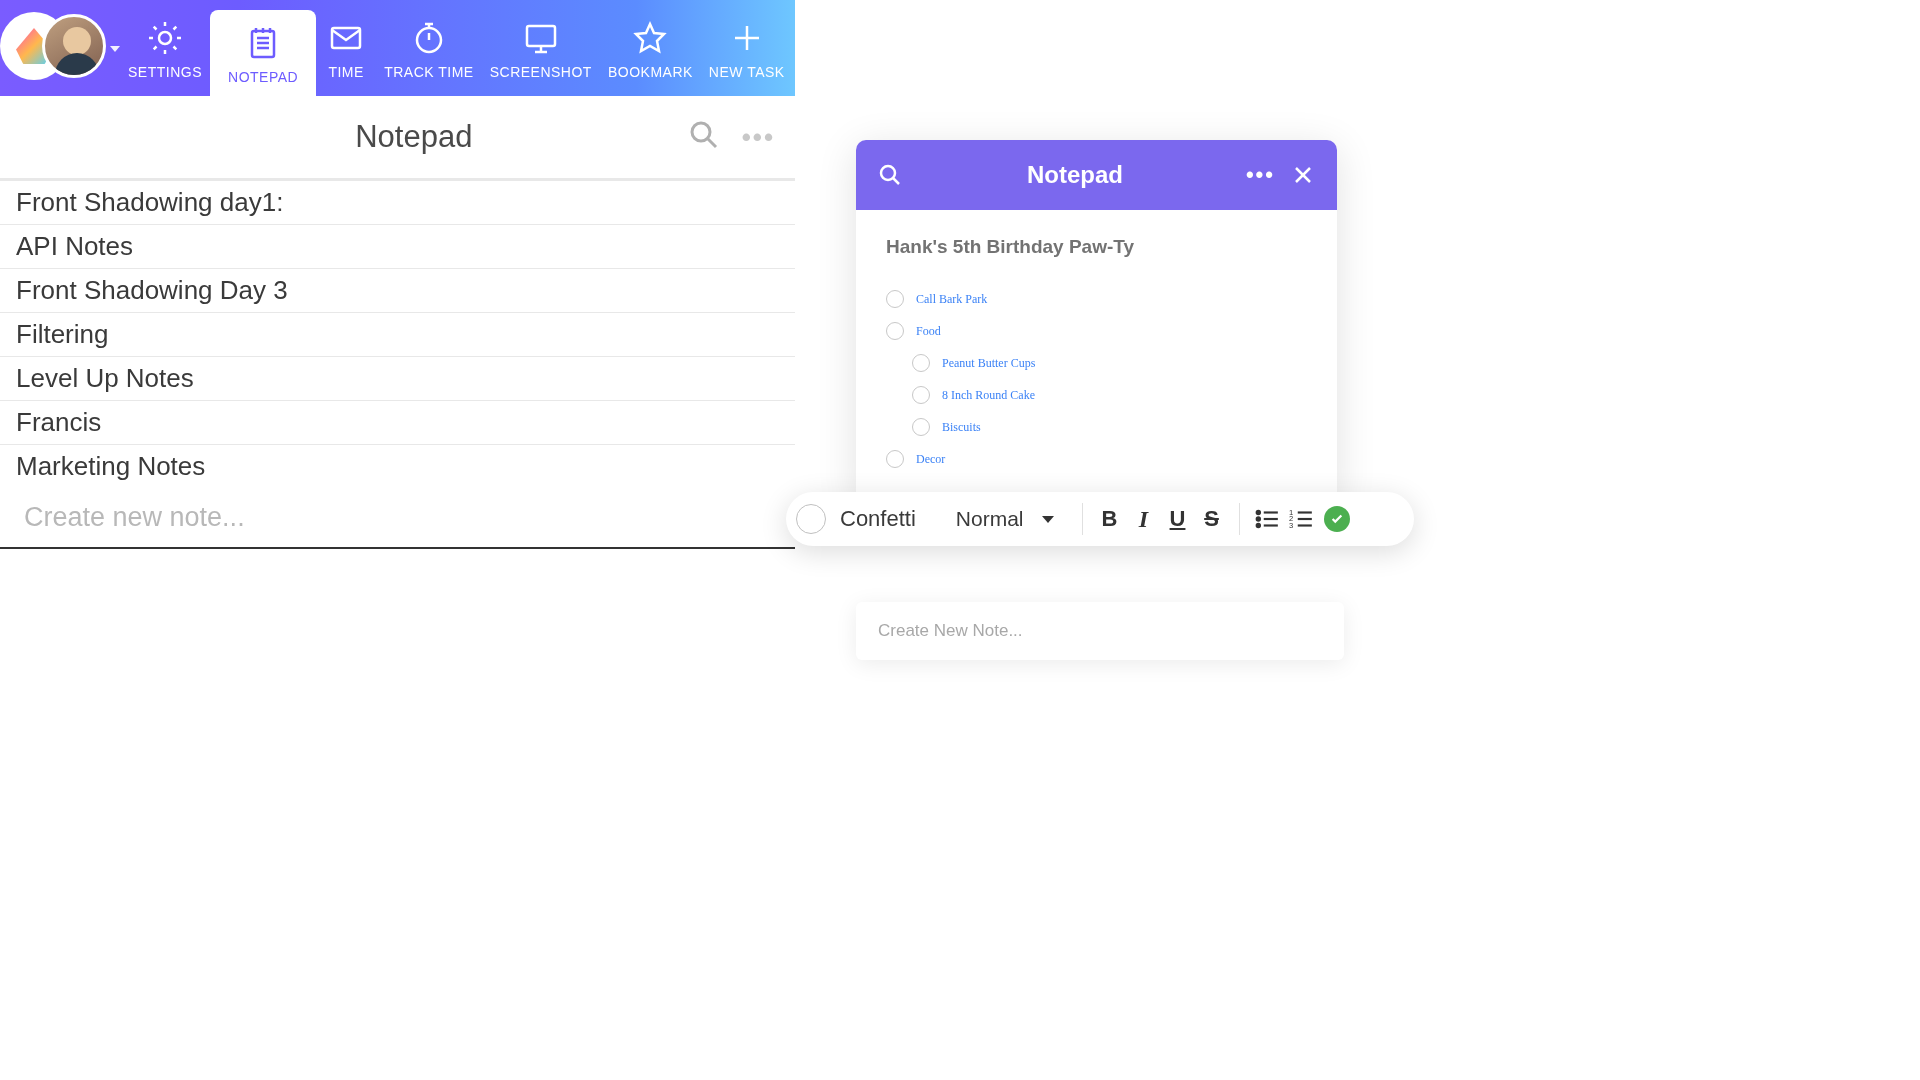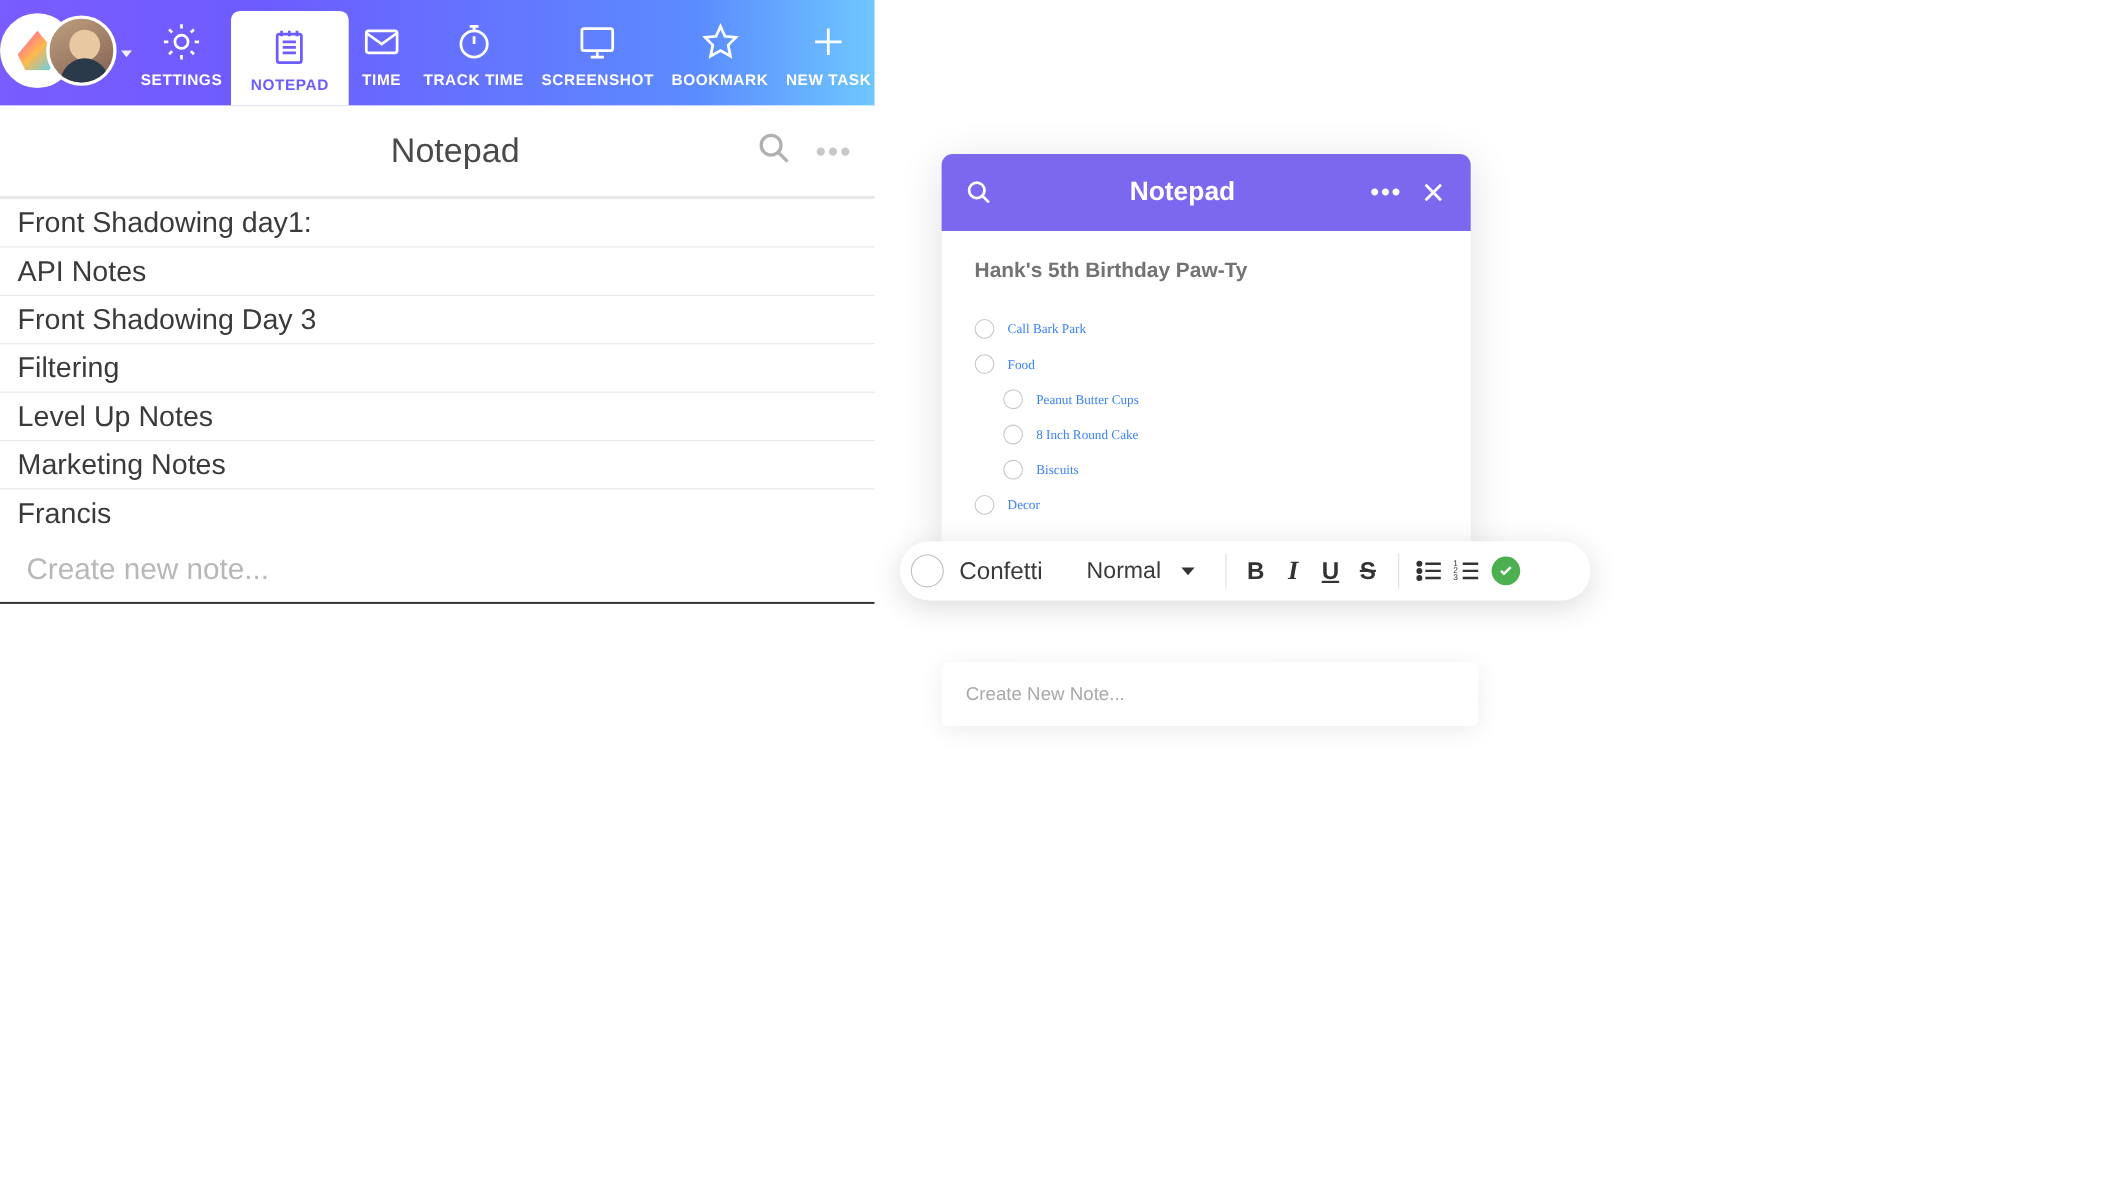--- a/index.html
+++ b/index.html
@@ -12,21 +12,21 @@
 .logo-inner { width: 36px; height: 36px; background: linear-gradient(135deg, #ff4db8 0%, #ffb84d 50%, #4dd2ff 100%); clip-path: polygon(50% 0, 100% 60%, 80% 100%, 20% 100%, 0 60%); border-radius: 8px; }
 .avatar-circle { width: 64px; height: 64px; border-radius: 50%; background: linear-gradient(150deg, #c0a080 0%, #806050 100%); position: absolute; left: 42px; top: 14px; border: 3px solid #fff; overflow: hidden; }
 .avatar-head { width: 28px; height: 28px; border-radius: 50%; background: #e8c8a0; position: absolute; left: 18px; top: 10px; }
 .avatar-body { width: 44px; height: 30px; border-radius: 22px 22px 0 0; background: #2a3a4a; position: absolute; left: 10px; top: 36px; }
 .dropdown-caret { position: absolute; left: 110px; top: 46px; width: 0; height: 0; border-left: 5px solid transparent; border-right: 5px solid transparent; border-top: 6px solid #fff; opacity: 0.9; }
 
 .nav-item { flex-shrink: 0; display: flex; flex-direction: column; align-items: center; justify-content: center; height: 96px; padding: 0 8px; cursor: pointer; }
 .nav-item.selected { background: #fff; border-radius: 8px 8px 0 0; margin-top: 10px; height: 86px; padding: 0 18px; }
 .nav-icon { width: 44px; height: 44px; display: flex; align-items: center; justify-content: center; margin-bottom: 4px; }
 .nav-icon svg { width: 40px; height: 40px; }
-.nav-label { font-size: 14px; font-weight: 700; letter-spacing: 0.5px; color: #fff; }
+.nav-label { font-size: 14px; font-weight: 400; letter-spacing: 0.5px; color: #fff; }
 .nav-item.selected .nav-label { color: #6d5cff; }
 .nav-item.selected svg { stroke: #6d5cff; }
 
 
 .left-panel { width: 795px; background: #fff; }
 .list-header { display: flex; align-items: center; height: 82px; padding: 0 20px; }
 .list-title { flex: 1; text-align: center; font-size: 31px; font-weight: 500; color: #4a4a4a; padding-left: 120px; }
 .list-search-icon { width: 36px; height: 36px; margin-right: 18px; }
 .list-search-icon svg { width: 32px; height: 32px; stroke: #b0b0b0; }
 .list-more { color: #c8c8c8; font-size: 26px; letter-spacing: 2px; font-weight: 700; }
@@ -47,21 +47,21 @@
 .right-more { color: #fff; font-size: 22px; letter-spacing: 2px; margin-right: 14px; cursor: pointer; font-weight: 700; }
 .right-body { padding: 26px 30px 20px 30px; }
 .note-title { font-size: 19px; font-weight: 700; color: #737373; margin-bottom: 32px; }
 .checklist-item { display: flex; align-items: center; margin-bottom: 14px; }
 .checklist-item.nested { margin-left: 26px; }
 .check-circle { width: 18px; height: 18px; border: 1.5px solid #c8c8c8; border-radius: 50%; margin-right: 12px; flex-shrink: 0; cursor: pointer; }
 .check-label { font-size: 12px; color: #3b82f6; font-family: Liberation Serif, serif; }
 .checklist-group { margin-top: 6px; }
 
 
-.toolbar { position: absolute; left: 818px; top: 492px; width: 628px; height: 54px; background: #fff; border-radius: 30px; box-shadow: 0 6px 28px rgba(0,0,0,0.14); display: flex; align-items: center; padding: 0 14px 0 10px; }
+.toolbar { position: absolute; left: 786px; top: 492px; width: 628px; height: 54px; background: #fff; border-radius: 30px; box-shadow: 0 6px 28px rgba(0,0,0,0.14); display: flex; align-items: center; padding: 0 14px 0 10px; }
 .toolbar-check-big { width: 30px; height: 30px; border: 1.5px solid #c0c0c0; border-radius: 50%; margin-right: 14px; cursor: pointer; }
 .toolbar-text { font-size: 22px; color: #3a3a3a; margin-right: 40px; }
 .toolbar-select { font-size: 21px; color: #3a3a3a; display: flex; align-items: center; cursor: pointer; margin-right: 18px; }
 .toolbar-caret { width: 0; height: 0; border-left: 6px solid transparent; border-right: 6px solid transparent; border-top: 7px solid #333; margin-left: 18px; }
 .toolbar-sep { width: 1px; height: 32px; background: #e0e0e0; margin: 0 10px; }
 .tool-btn { width: 30px; height: 30px; display: flex; align-items: center; justify-content: center; font-size: 22px; font-weight: 700; color: #333; cursor: pointer; margin: 0 2px; }
 .tool-btn.italic { font-style: italic; font-family: serif; font-size: 24px; }
 .tool-btn.underline { text-decoration: underline; }
 .tool-btn.strike { text-decoration: line-through; }
 .tool-list-icon { width: 26px; height: 26px; cursor: pointer; margin: 0 4px; }
@@ -179,22 +179,22 @@
     </div>
     <div class="list-more">•••</div>
   </div>
   <div class="divider-line"></div>
   <div id="notes-list">
       <div class="note-row">Front Shadowing day1:</div>
       <div class="note-row">API Notes</div>
       <div class="note-row">Front Shadowing Day 3</div>
       <div class="note-row">Filtering</div>
       <div class="note-row">Level Up Notes</div>
+      <div class="note-row">Francis</div>
       <div class="note-row">Marketing Notes</div>
-      <div class="note-row">Francis</div>
     </div>
   <div class="left-create-wrap">
     <span class="text-cursor">I</span>
     <input class="create-input" placeholder="Create new note..." style="">
   </div>
   <div class="bottom-border"></div>
 </div>
 
 <div class="right-panel">
   <div class="right-header">

